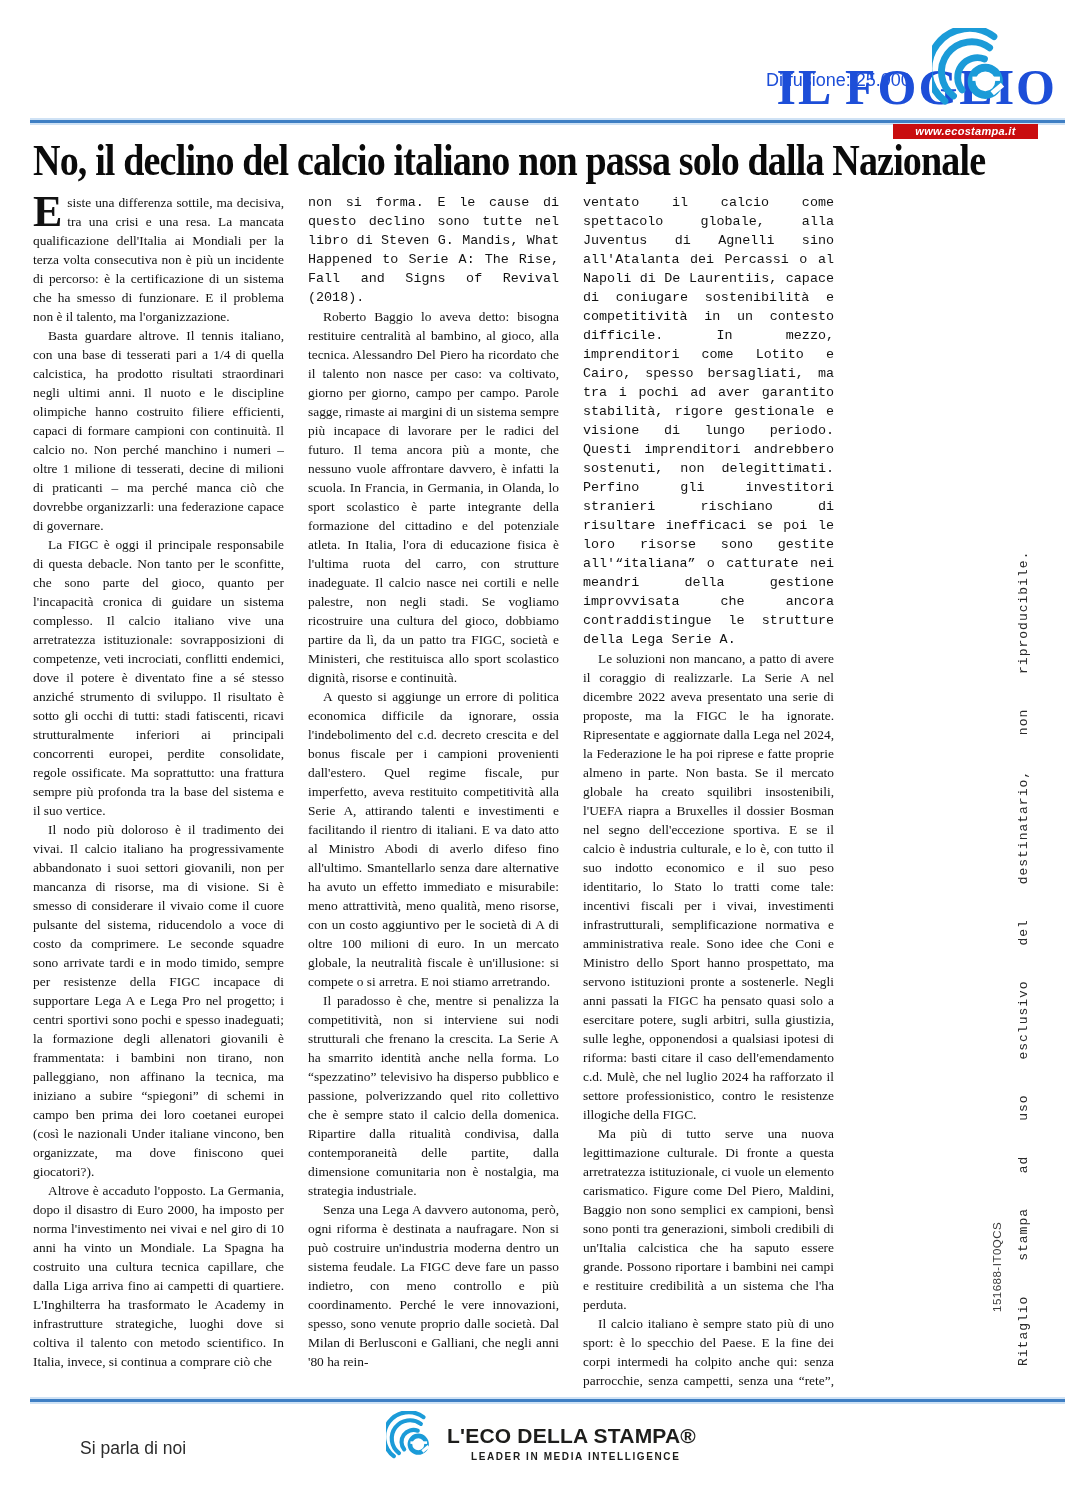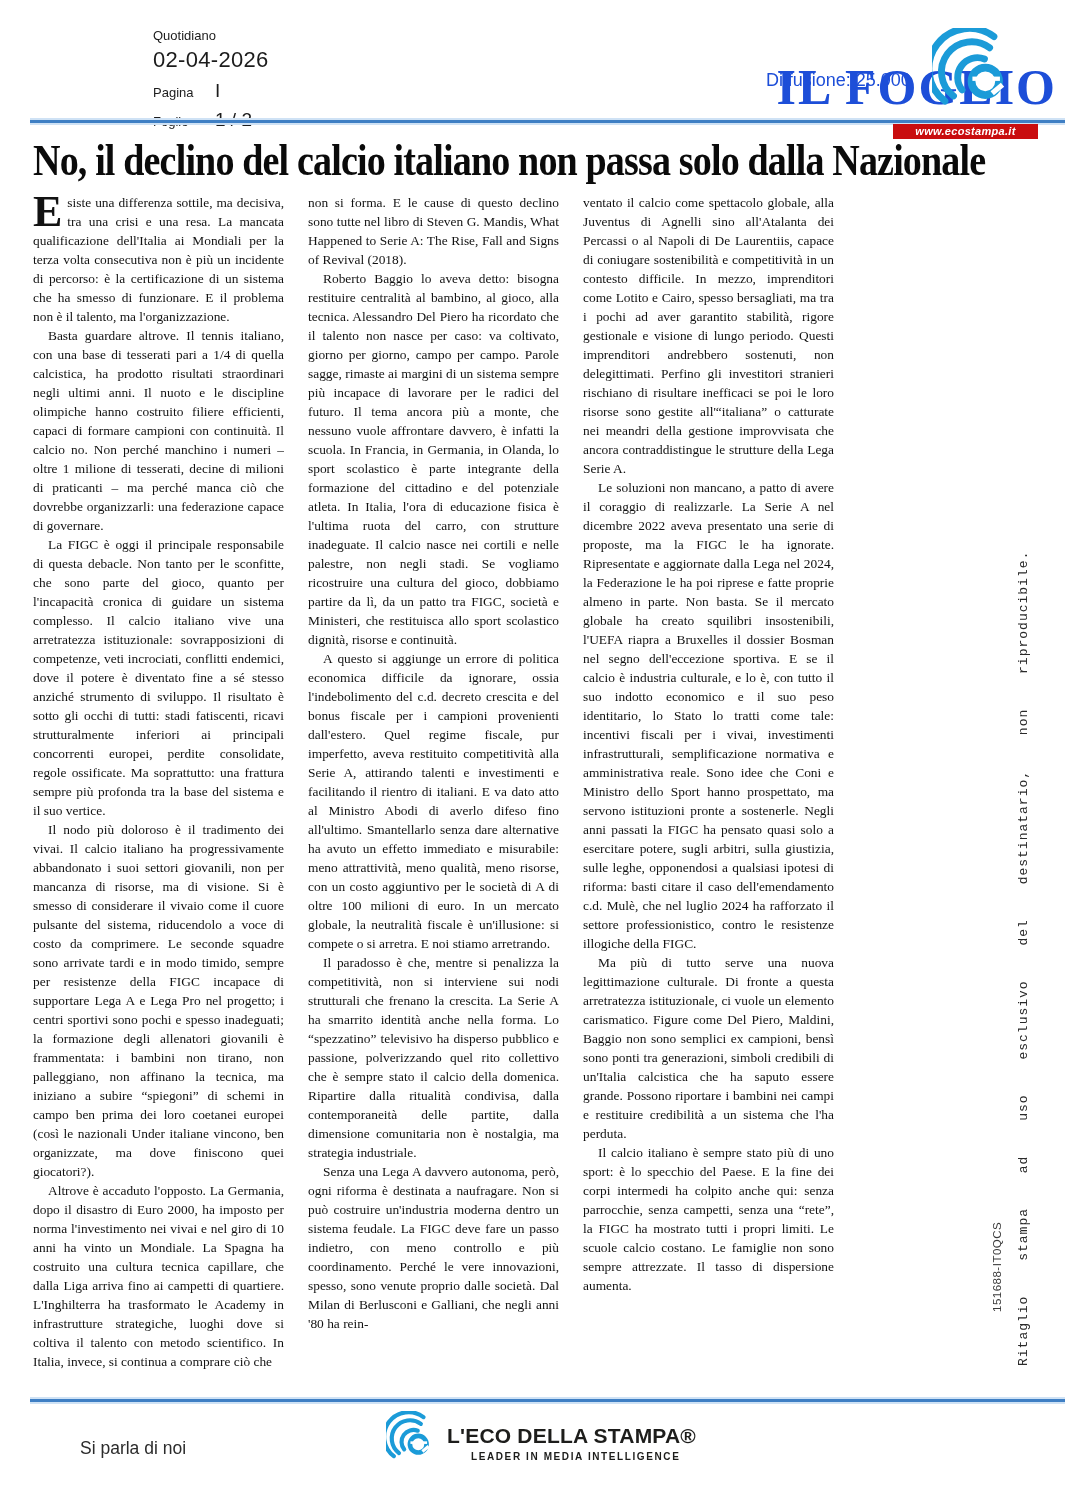--- a/index.html
+++ b/index.html
@@ -29,21 +29,21 @@
 
   .headline{position:absolute;left:33px;top:134px;white-space:nowrap;display:inline-block;
             font-weight:bold;font-size:45px;letter-spacing:-1px;color:#0a0a0a;
             transform-origin:0 50%;}
 
   
   .columns{position:absolute;left:33px;top:193px;width:801px;height:1202px;display:flex;
            gap:24px;overflow:hidden;}
   .col{width:259px;text-align:justify;font-size:13.4px;line-height:19px;color:#121212;}
   .col p{margin:0;text-indent:15px;}
-  .col p.noind{text-indent:0;}
+  .col p.noind{text-indent:0;font-family:Liberation Mono, monospace;}
   .col p.dropcap{text-indent:0;}
   .col p.dropcap::first-letter{float:left;font-size:44px;line-height:35px;
         padding:1px 5px 0 0;font-weight:bold;}
 
   .rule-bottom{position:absolute;left:30px;top:1399px;width:1035px;height:3px;background:#3f7fc4;
                box-shadow:0 -2px 0 #cfe2f5,0 2px 0 #cfe2f5;}
 
   
   .watermark{position:absolute;left:1016px;top:1366px;transform:rotate(-90deg);
              transform-origin:0 0;white-space:nowrap;font-family:"Liberation Mono",monospace;
@@ -61,32 +61,20 @@
   .flg-sub{font-family:"Liberation Sans",sans-serif;font-weight:bold;font-size:10px;
            color:#1d1d1b;letter-spacing:1.6px;margin-top:3px;margin-left:24px;}
   .footer-note{position:absolute;left:80px;top:1438px;font-family:"Liberation Sans",sans-serif;
                font-size:17.5px;color:#2b2b2b;}
 </style>
 </head>
 <body>
 
 <div class="page">
 
-  <div class="meta">
-    <div class="type">Quotidiano</div>
-    <div class="date">02-04-2026</div>
-    <div class="row">
-      <span class="lbl">Pagina</span>
-      <span class="val">I</span>
-    </div>
-    <div class="row">
-      <span class="lbl">Foglio</span>
-      <span class="val">1 / 2</span>
-    </div>
-  </div>
 
   <div class="masthead">IL FOGLIO</div>
   <div class="diffusione">Diffusione: 25.000</div>
 
   <div class="logo-top">
     <svg viewBox="0 0 100 104" xmlns="http://www.w3.org/2000/svg">
       <path d="M72,10 A47,47 0 0 0 15,85" stroke="#1b9bd8" stroke-width="8" fill="none" stroke-linecap="round"></path>
       <path d="M67,23 A35,35 0 0 0 25,79" stroke="#1b9bd8" stroke-width="8" fill="none" stroke-linecap="round"></path>
       <path d="M61,36 A23,23 0 0 0 35,72" stroke="#1b9bd8" stroke-width="8" fill="none" stroke-linecap="round"></path>
       <circle cx="62" cy="62" r="16" stroke="#1b9bd8" stroke-width="9" fill="none"></circle>

